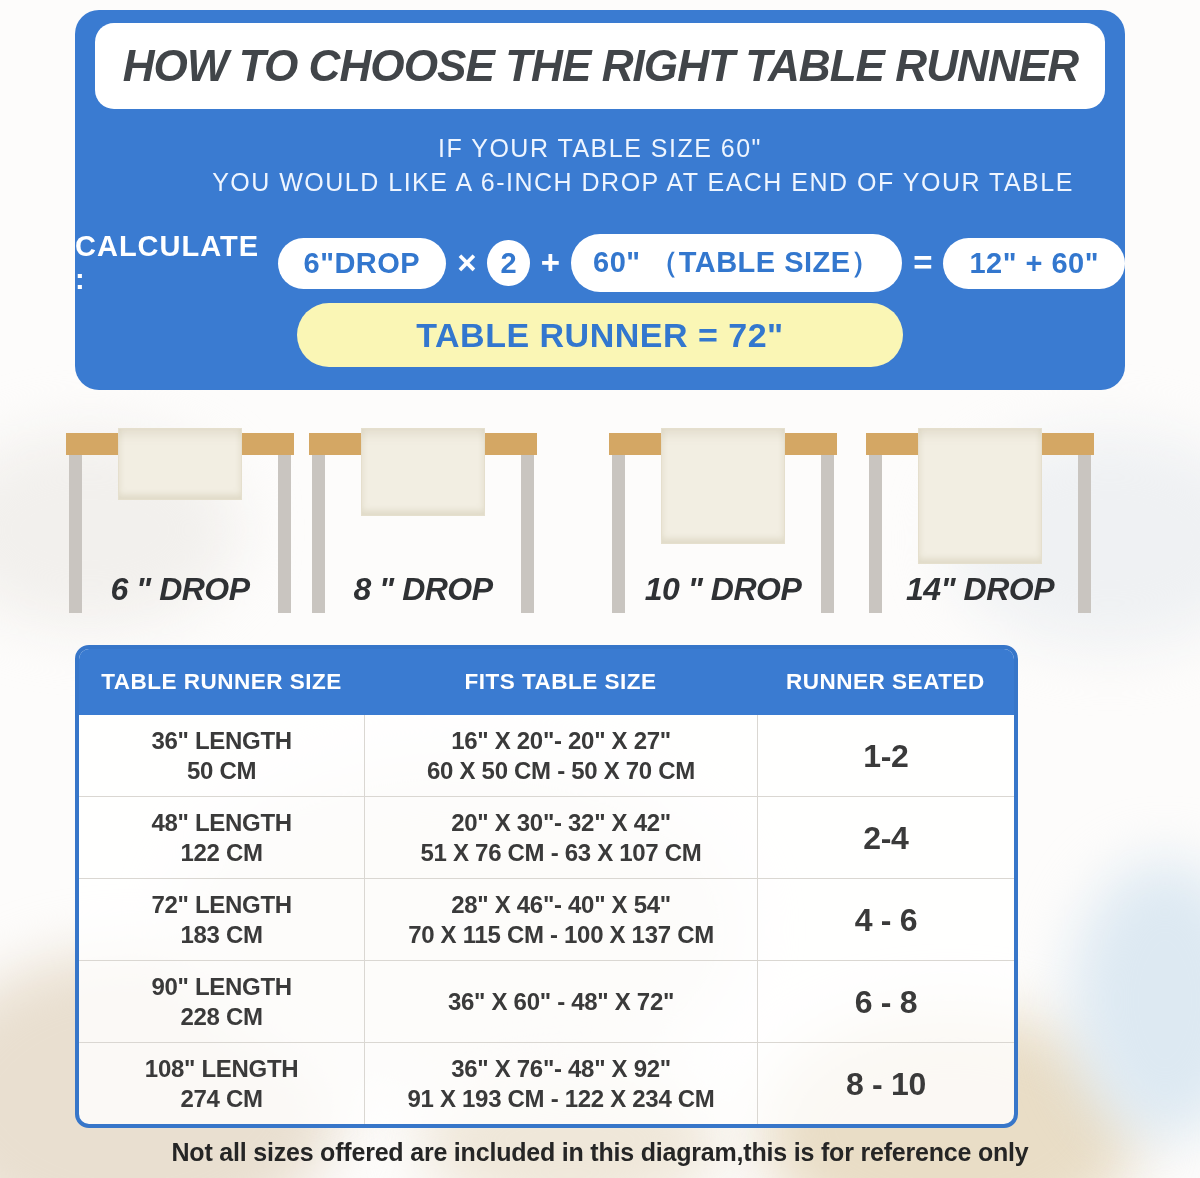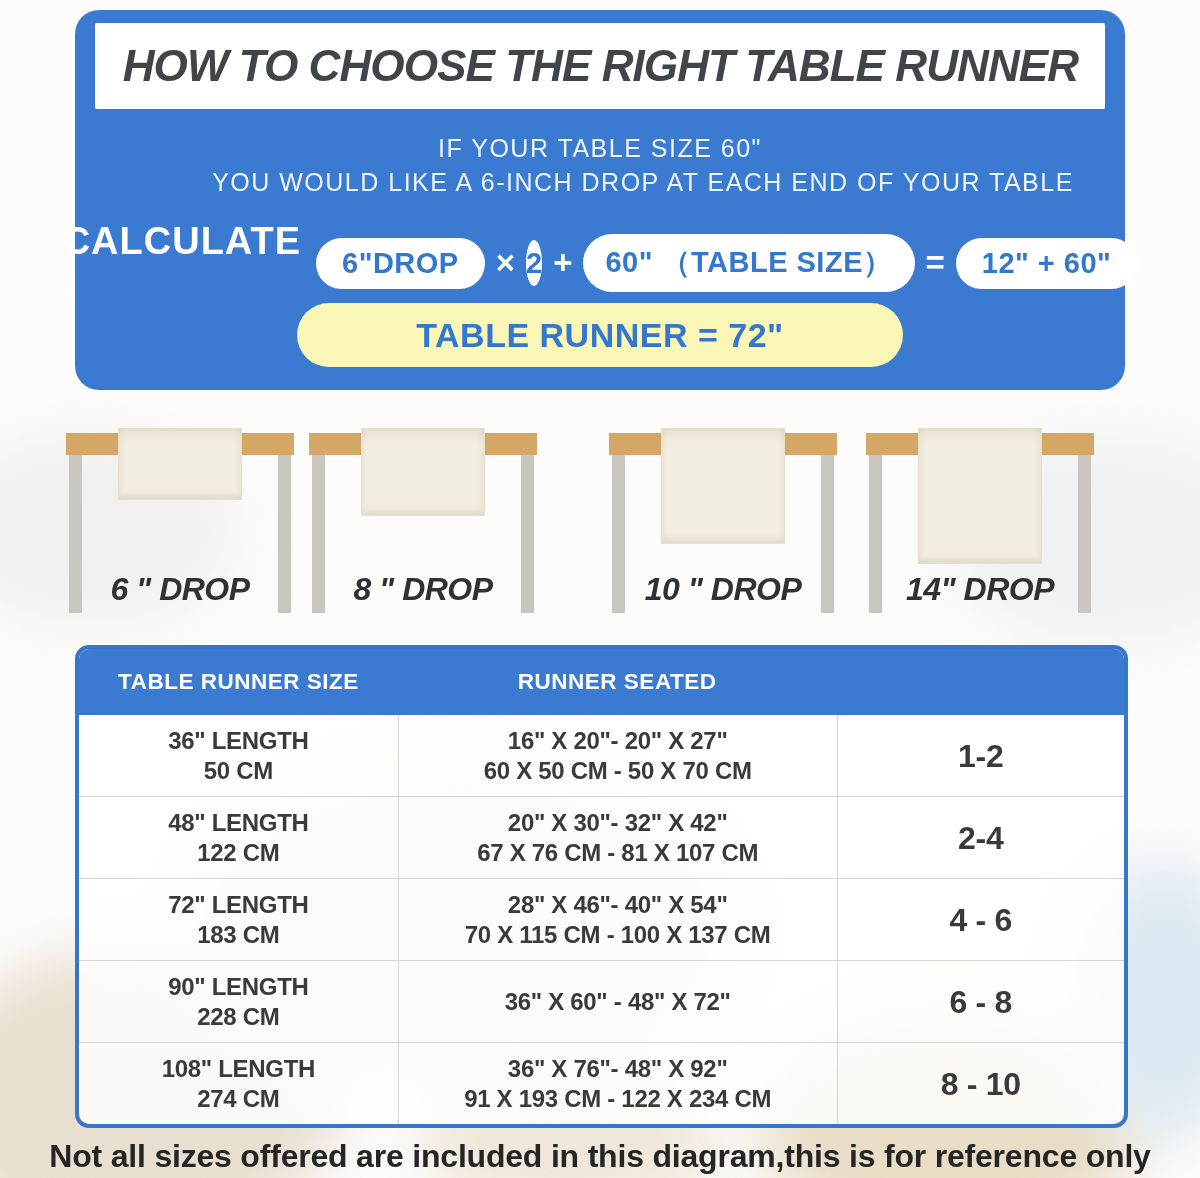--- a/index.html
+++ b/index.html
@@ -15,31 +15,31 @@
   .blob.b3 { left:1070px; top:860px; width:190px; height:280px; background:#dde9f2; }
   .blob.b4 { left:180px; top:760px; width:560px; height:340px; background:#f3eee7; }
   .blob.b5 { left:-60px; top:430px; width:300px; height:200px; background:#f2f0ed; }
   .blob.b6 { left:950px; top:430px; width:320px; height:220px; background:#eff1f3; }
   .blob.b7 { left:420px; top:1060px; width:300px; height:160px; background:#efe7d9; }
 
   
   .hero { position:absolute; left:75px; top:10px; width:1050px; height:380px;
           background:#3a7bd1; border-radius:24px; }
   .title-box { position:absolute; left:20px; top:13px; width:1010px; height:86px;
-               background:#ffffff; border-radius:2px; display:flex; align-items:center; justify-content:center; }
+               background:#ffffff; border-radius:19px; display:flex; align-items:center; justify-content:center; }
   .title-box h1 { font-size:45px; font-weight:bold; font-style:italic; color:#414549;
                   letter-spacing:-1px; white-space:nowrap; transform:scaleX(0.98); }
   .hero-sub { position:absolute; width:100%; text-align:center; color:#eef5ff;
               font-size:25px; letter-spacing:1.5px; font-weight:normal; }
   .hero-sub.l1 { top:124px; }
   .hero-sub.l2 { top:158px;margin-left:43px; }
 
   .calc-row { position:absolute; top:224px; left:0; width:100%; height:58px;
               display:flex; align-items:center; justify-content:center; gap:11px; }
-  .calc-label { color:#ffffff; font-weight:bold; font-size:38px; letter-spacing:1px; margin-right:4px; }
+  .calc-label { color:#ffffff; font-weight:bold; font-size:29px; letter-spacing:1px; margin-right:4px; }
   .pill { background:#ffffff; color:#3377ce; font-weight:bold; font-size:29px;
           border-radius:30px; padding:9px 26px; white-space:nowrap; letter-spacing:0.5px; }
   .pill.wide { padding:9px 22px; }
   .op { color:#ffffff; font-weight:bold; font-size:33px; }
   .circle2 { background:#ffffff; color:#3377ce; font-weight:bold; font-size:29px;
              width:46px; height:46px; border-radius:50%; display:flex; align-items:center; justify-content:center; }
 
   .result-pill { position:absolute; top:293px; left:50%; transform:translateX(-50%);
                  width:606px; height:64px; background:#faf6b5; border-radius:32px;
                  display:flex; align-items:center; justify-content:center;
@@ -55,37 +55,37 @@
   .leg.left { left:3px; } .leg.right { right:3px; }
   .runner { position:absolute; left:50%; transform:translateX(-50%); top:5px; width:124px;
             background:#f2eee2; border:1px solid #e5dfcd; z-index:4;
             box-shadow: inset 0 -4px 6px rgba(190,180,150,0.35), inset 0 18px 10px -12px rgba(200,190,165,0.3); }
   .i1 .runner { height:72px; } .i2 .runner { height:88px; }
   .i3 .runner { height:116px; } .i4 .runner { height:136px; }
   .drop-label { position:absolute; top:148px; width:100%; text-align:center; z-index:5;
                 font-size:32px; font-weight:bold; font-style:italic; color:#2f3134; letter-spacing:-0.5px; }
 
   
-  .size-table { position:absolute; left:75px; top:645px; width:1053px; height:483px;
+  .size-table { position:absolute; left:75px; top:645px; width:943px; height:483px;
                 border:4px solid #3776c9; border-radius:14px; overflow:hidden;
                 background:rgba(255,255,255,0.80); }
   .thead { display:grid; grid-template-columns:30.5% 42% 27.5%; height:66px;
            background:#3a7bd1; align-items:center; }
   .thead .th { text-align:center; color:#ffffff; font-weight:bold; font-size:22.5px; letter-spacing:0.5px; }
   .tbody { height:409px; display:flex; flex-direction:column; }
   .trow { flex:1; display:grid; grid-template-columns:30.5% 42% 27.5%; }
   .trow + .trow { border-top:1px solid #dad7d2; }
   .td { display:flex; flex-direction:column; align-items:center; justify-content:center;
         color:#3a3a3a; font-weight:bold; font-size:24px; line-height:30px; letter-spacing:-0.3px;
         text-align:center; }
   .td.mid, .td.last { border-left:1px solid #dad7d2; }
   .td.last { font-size:32px; }
 
   .footnote { position:absolute; left:0; top:1138px; width:100%; text-align:center;
-              font-size:32px; font-weight:bold; color:#252525; letter-spacing:-0.2px; }
+              font-size:25px; font-weight:bold; color:#252525; letter-spacing:-0.2px; }
 </style>
 </head>
 <body>
 
 <div class="canvas">
 
   <div class="bg">
     <div class="blob b1"></div>
     <div class="blob b2"></div>
     <div class="blob b3"></div>
@@ -143,20 +143,21 @@
       <div class="leg right"></div>
       <div class="runner"></div>
       <div class="tabletop"></div>
       <div class="drop-label">14" DROP</div>
     </div>
   </section>
 
   <section class="size-table">
     <div class="thead">
       <div class="th">TABLE RUNNER SIZE</div>
+      <div class="th">FITS TABLE SIZE</div>
       <div class="th">RUNNER SEATED</div>
     </div>
     <div class="tbody">
 
       <div class="trow">
         <div class="td">
           <span>36" LENGTH</span>
           <span>50 CM</span>
         </div>
         <div class="td mid">
@@ -168,21 +169,21 @@
         </div>
       </div>
 
       <div class="trow">
         <div class="td">
           <span>48" LENGTH</span>
           <span>122 CM</span>
         </div>
         <div class="td mid">
           <span>20" X 30"- 32" X 42"</span>
-          <span>67 X 76 CM - 81 X 107 CM</span>
+          <span>51 X 76 CM - 63 X 107 CM</span>
         </div>
         <div class="td last">
           <span>2-4</span>
         </div>
       </div>
 
       <div class="trow">
         <div class="td">
           <span>72" LENGTH</span>
           <span>183 CM</span>

